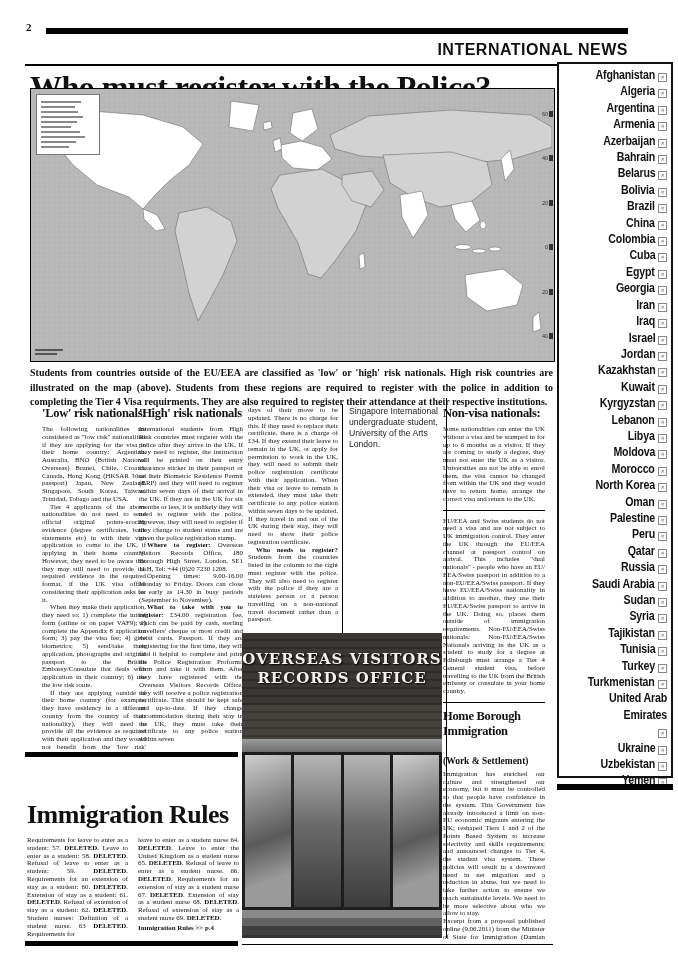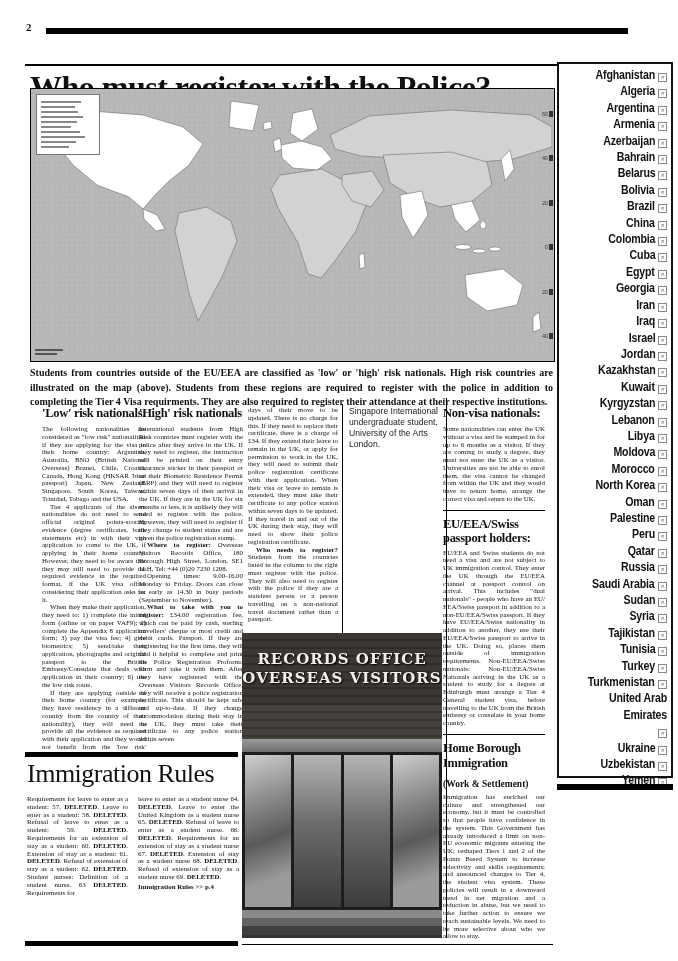--- a/index.html
+++ b/index.html
@@ -44,40 +44,40 @@
   
   .quote-col{position:absolute;top:402px;font-family:"Liberation Sans",sans-serif;}
   .quote-text{font-size:12.3px;font-weight:bold;line-height:17.3px;color:#111;}
   .quote-attr{margin-top:4px;font-size:8.6px;line-height:11px;color:#222;}
 
   
   .sec-rule{border-top:1px solid #000;margin:7px 0 6px 0;}
   .h-nonvisa{font-size:12px;}
   .h-eu{font-size:12.5px;white-space:normal !important;line-height:14px;}
   .h-ho{font-size:13px;letter-spacing:1.5px;white-space:normal !important;line-height:15px;margin-bottom:1px !important;}
-  .h-ho-sub{font-size:9.5px;font-weight:bold;margin:8px 0 4px 0;}
+  .h-ho-sub{font-size:9.5px;font-weight:bold;margin:17px 0 4px 0;}
   .noindent{text-indent:0 !important;}
 
   
   .photo{left:242px;top:633px;width:200px;height:305px;background:#35322f;overflow:hidden;}
   .photo-sign{height:72px;display:flex;flex-direction:column;justify-content:center;align-items:center;
         background:repeating-linear-gradient(180deg,#3a3734 0 6px,#2e2b28 6px 8px);}
   .sign-text{font-family:"DejaVu Serif",serif;font-weight:bold;font-size:15px;line-height:19px;
         color:#f2f0ea;letter-spacing:1px;text-shadow:1px 1px 2px #000;white-space:nowrap;}
   .photo-brick{height:34px;background:repeating-linear-gradient(180deg,#45423e 0 6px,#383531 6px 8px);}
   .photo-lintel{height:13px;background:linear-gradient(180deg,#9b9b9b,#6f6f6f);}
   .photo-glass{height:158px;background:#1d1d1d;display:flex;gap:3px;padding:3px;box-sizing:border-box;}
   .pane{flex:1;background:linear-gradient(160deg,#cfcfcf 0%,#8c8c8c 30%,#5a5a5a 55%,#9a9a9a 80%);}
   .pane.door{background:linear-gradient(180deg,#b5b5b5 0%,#6b6b6b 45%,#3c3c3c 100%);}
   .photo-steps{height:25px;background:linear-gradient(180deg,#8a8a8a 0 30%,#636363 30% 65%,#3f3f3f 65% 100%);}
 
   
   .rules-bar{left:25px;top:752px;width:213px;height:5px;background:#000;}
   .rules-block{left:27px;top:759px;width:212px;}
-  .rules-headline{font-size:26px;font-weight:normal;letter-spacing:-.5px;white-space:nowrap;}
+  .rules-headline{font-size:26px;font-weight:bold;letter-spacing:-.5px;white-space:nowrap;margin-top:41px;}
   .rules-subtitle{font-size:13.5px;font-weight:bold;line-height:16px;margin-top:2px;}
   .rules-cols{display:flex;gap:10px;margin-top:6px;}
   .rules-col{width:101px;font-size:6.9px;line-height:7.8px;text-align:justify;}
   .rules-more{font-weight:bold;margin-top:2px;}
   .bottom-bar{left:25px;top:941px;width:213px;height:5px;background:#000;}
   .bottom-rule{left:242px;top:944px;width:311px;height:1px;background:#000;}
 
   
   .sidebar{left:557px;top:62px;width:116px;height:716px;border:2px solid #111;
         box-sizing:border-box;padding:3px 4px 0 2px;background:#fff;}
@@ -89,20 +89,21 @@
         font-family:"DejaVu Sans",sans-serif;vertical-align:baseline;}
   .sidebar-bar{left:557px;top:784px;width:116px;height:6px;background:#000;}
 </style>
 </head>
 <body>
 
 <div class="page">
 
   <div class="abs page-number">2</div>
   <div class="abs top-bar"></div>
+  <div class="abs section-title">INTERNATIONAL NEWS</div>
   <div class="abs header-rule"></div>
   <h1 class="abs headline" style="margin:0;">Who must register with the Police?</h1>
 
   <div class="abs map-box">
     <svg width="521" height="270" viewBox="0 0 521 270">
       <defs>
         <pattern id="sea" width="5" height="5" patternUnits="userSpaceOnUse">
           <rect width="5" height="5" fill="#b7b7b7"></rect>
           <circle cx="1" cy="1" r="0.5" fill="#cdcdcd"></circle>
           <circle cx="3.5" cy="3" r="0.4" fill="#a6a6a6"></circle>
@@ -199,39 +200,38 @@
     <div class="quote-attr">Singapore International undergraduate student, University of the Arts London.</div>
   </div>
 
   <div class="col" style="left:443px;width:102px;height:534px;overflow:hidden;">
     <h3 class="h-nonvisa">Non-visa nationals:</h3>
     <div class="coltext">
 
     <p><span>Some nationalities can enter the UK without a visa and be stamped in for up to 6 months as a visitor. If they are coming to study a degree, they must not enter the UK as a visitor. Universities are not be able to enrol them, the visa cannot be changed from within the UK and they would have to return home, arrange the correct visa and return to the UK.</span></p>
       </div>
     <div class="sec-rule"></div>
-    <h3 class="h-eu">EU/EEA/Swiss passport holders:</h3>
     <div class="coltext">
 
     <p><span>EU/EEA and Swiss students do not need a visa and are not subject to UK immigration control. They enter the UK through the EU/EEA channel at passport control on arrival. This includes "dual nationals" - people who have an EU/ EEA/Swiss passport in addition to a non-EU/EEA/Swiss passport. If they have EU/EEA/Swiss nationality in addition to another, they use their EU/EEA/Swiss passport to arrive in the UK. Doing so, places them outside of immigration requirements. Non-EU/EEA/Swiss nationals: Non-EU/EEA/Swiss Nationals arriving in the UK as a student to study for a degree at Edinburgh must arrange a Tier 4 General student visa, before travelling to the UK from the British embassy or consulate in your home country.</span></p>
       </div>
     <div class="sec-rule"></div>
     <h3 class="h-ho">Home Borough Immigration</h3>
     <div class="h-ho-sub">(Work &amp; Settlement)</div>
     <div class="coltext">
 
     <p class="noindent"><span>Immigration has enriched our culture and strengthened our economy, but it must be controlled so that people have confidence in the system. This Government has already introduced a limit on non-EU economic migrants entering the UK; reshaped Tiers 1 and 2 of the Points Based System to increase selectivity and skills requirements; and announced changes to Tier 4, the student visa system. These policies will result in a downward trend in net migration and a reduction in abuse, but we need to take further action to ensure we reach sustainable levels. We need to be more selective about who we allow to stay.</span></p>
         <p class="noindent"><span>Excerpt from a proposal published online (9.06.2011) from the Minister of State for Immigration (Damian Green).</span></p>
       </div>
   </div>
 
   <div class="abs photo">
     <div class="photo-sign">
+      <div class="sign-text">OVERSEAS VISITORS</div>
       <div class="sign-text">RECORDS OFFICE</div>
-      <div class="sign-text">OVERSEAS VISITORS</div>
     </div>
     <div class="photo-brick"></div>
     <div class="photo-lintel"></div>
     <div class="photo-glass">
       <div class="pane"></div>
       <div class="pane door"></div>
       <div class="pane door"></div>
       <div class="pane"></div>
     </div>
     <div class="photo-steps"></div>

